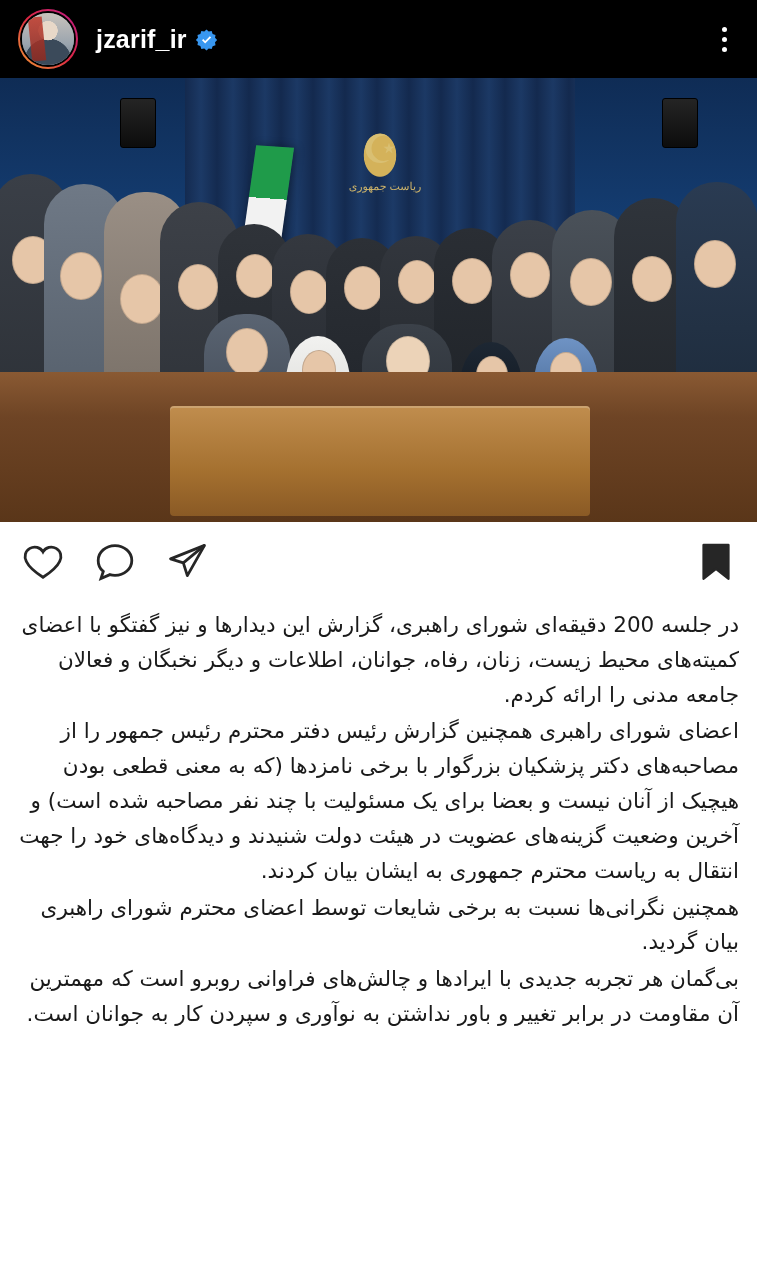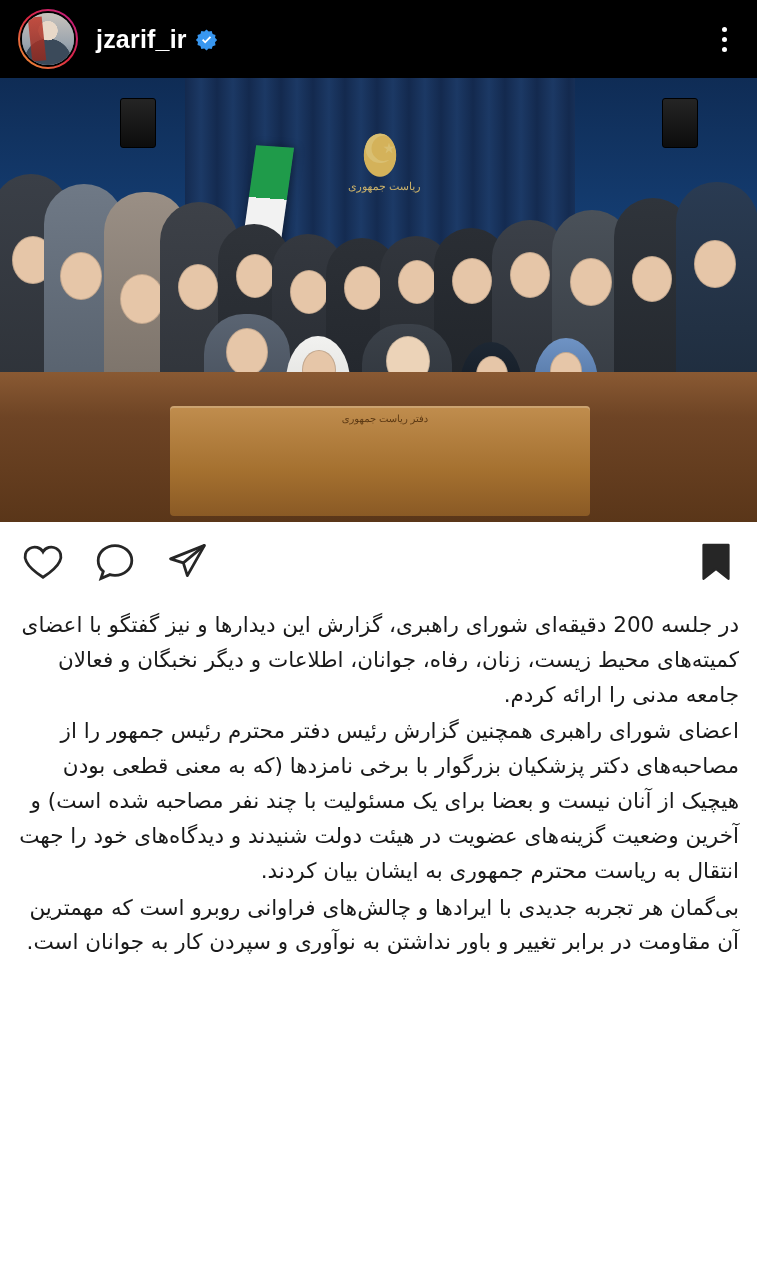--- a/index.html
+++ b/index.html
@@ -114,23 +114,23 @@
     width: 56px; height: 62px;
     background:
       radial-gradient(ellipse at 50% 60%, #d4b25a 0 40%, rgba(212,178,90,0) 42%);
     color: #d9bf72;
     font-size: 40px;
     text-align: center;
     line-height: 62px;
   }
   .emblem-text {
     position: absolute;
-    left: 348px; top: 100px;
+    left: 330px; top: 100px;
     width: 110px;
-    text-align: left;
+    text-align: center;
     color: #cbb26a;
     font-size: 11px;
     letter-spacing: .5px;
     line-height: 1.5;
   }
   .flag {
     position: absolute;
     left: 246px; top: 68px;
     width: 38px; height: 145px;
     background: linear-gradient(180deg,#1f9b4a 0 36%, #f2f2f2 36% 64%, #cf2027 64% 100%);
@@ -315,21 +315,20 @@
 
       <div class="hijab" style="left:460px; top:168px; width:62px; height:86px; background:linear-gradient(180deg,#1d2733,#10161d);"></div>
       <div class="head" style="left:476px; top:182px; width:32px; height:38px;"></div>
 
       <div class="hijab" style="left:534px; top:164px; width:64px; height:88px; background:linear-gradient(180deg,#6f93c4,#41628f);"></div>
       <div class="head" style="left:550px; top:178px; width:32px; height:38px;"></div>
     </div>
 
     <div class="table"></div>
     <div class="table-front"></div>
-    <div class="table-logo">دفتر ریاست جمهوری</div>
   </div>
 
   <div class="actions">
     <svg class="action-ico" viewBox="0 0 24 24">
       <path d="M12 20.7s-7.6-4.9-9.5-9A5.3 5.3 0 0 1 12 6.2a5.3 5.3 0 0 1 9.5 5.5c-1.9 4.1-9.5 9-9.5 9z" fill="none" stroke="#262626" stroke-width="1.6"></path>
     </svg>
     <svg class="action-ico" viewBox="0 0 24 24">
       <path d="M12 2.6c5.3 0 9.6 3.8 9.6 8.5s-4.3 8.5-9.6 8.5c-1 0-2-.1-2.9-.4L4 21.4l1.3-4a8 8 0 0 1-2.9-6.3c0-4.7 4.3-8.5 9.6-8.5z" fill="none" stroke="#262626" stroke-width="1.6"></path>
     </svg>
     <svg class="action-ico" viewBox="0 0 24 24">
@@ -338,17 +337,18 @@
     </svg>
     <svg class="save-ico" viewBox="0 0 24 26">
       <path d="M4.2 2.2h15.6v21.3L12 17.3 4.2 23.5z" fill="#262626" stroke="#262626" stroke-width="1.6" stroke-linejoin="round"></path>
     </svg>
   </div>
 
 
   <div class="caption">
     <span class="cap-line">در جلسه 200 دقیقه‌ای شورای راهبری، گزارش این دیدارها و نیز گفتگو با اعضای کمیته‌های محیط زیست، زنان، رفاه، جوانان، اطلاعات و دیگر نخبگان و فعالان جامعه مدنی را ارائه کردم.</span>
     <span class="cap-line">اعضای شورای راهبری همچنین گزارش رئیس دفتر محترم رئیس جمهور را از مصاحبه‌های دکتر پزشکیان بزرگوار با برخی نامزدها (که به معنی قطعی بودن هیچیک از آنان نیست و بعضا برای یک مسئولیت با چند نفر مصاحبه شده است) و آخرین وضعیت گزینه‌های عضویت در هیئت دولت شنیدند و دیدگاه‌های خود را جهت انتقال به ریاست محترم جمهوری به ایشان بیان کردند.</span>
+    <span class="cap-line">همچنین نگرانی‌ها نسبت به برخی شایعات توسط اعضای محترم شورای راهبری بیان گردید.</span>
     <span class="cap-line">بی‌گمان هر تجربه جدیدی با ایرادها و چالش‌های فراوانی روبرو است که مهمترین آن مقاومت در برابر تغییر و باور نداشتن به نوآوری و سپردن کار به جوانان است.</span>
 
   </div>
 
 </div>
 
 </body></html>

